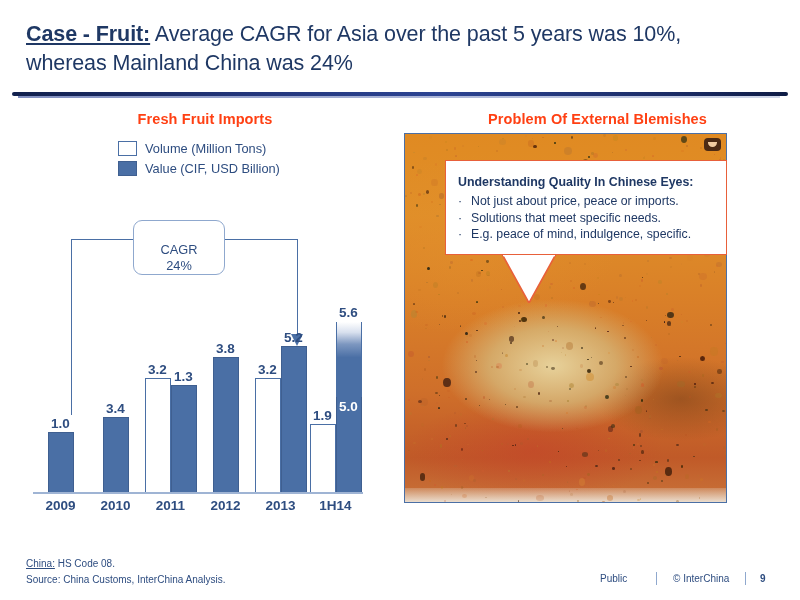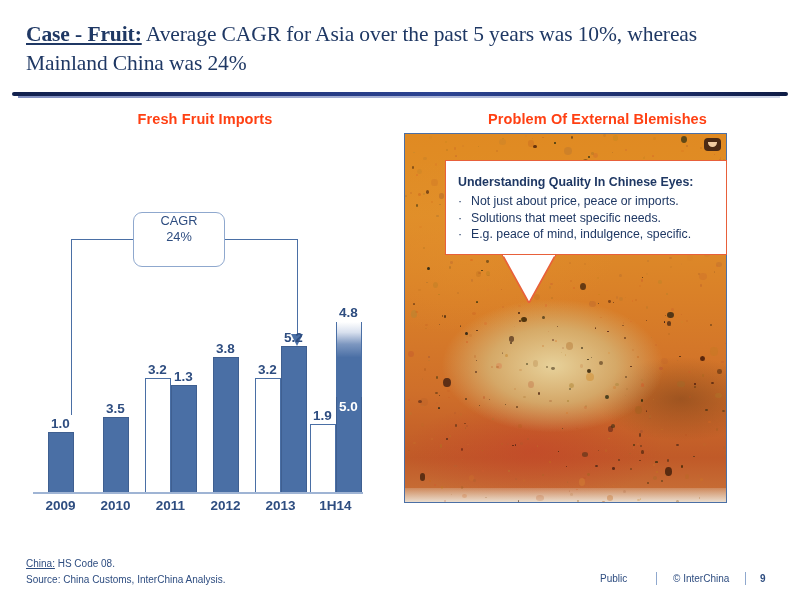--- a/index.html
+++ b/index.html
@@ -1,21 +1,21 @@
 <!DOCTYPE html>
 <html><head>
 <meta charset="utf-8">
 <style>
   html,body{margin:0;padding:0;background:#ffffff;}
   body{width:800px;height:600px;overflow:hidden;font-family:"Liberation Sans",sans-serif;-webkit-font-smoothing:antialiased;}
   .slide{position:relative;width:800px;height:600px;background:#fff;}
 
   
   .hdr{position:absolute;left:26px;top:20px;width:700px;}
-  .hdr-text{font-size:21.5px;line-height:29px;color:#1F3864;font-weight:400;letter-spacing:-0.1px;font-family:Liberation Serif, serif;}
+  .hdr-text{font-size:21.5px;line-height:29px;color:#1F3864;font-weight:400;letter-spacing:-0.1px;}
   .hdr-text .u{text-decoration:underline;font-weight:700;}
   .divider{position:absolute;left:12px;top:92px;width:776px;height:6px;}
   .divider .d1{position:absolute;left:0;top:0;width:100%;height:4px;
      background:linear-gradient(to right,#11204d 0%,#22357a 30%,#2c4493 55%,#1b2c66 85%,#0f1c45 100%);
      border-radius:2px;}
   .divider .d2{position:absolute;left:6px;top:4px;width:calc(100% - 14px);height:2px;
      background:linear-gradient(to right,#6b7bb5 0%,#9aa6cf 50%,#c9d1e6 100%);opacity:.85;}
 
   
   .sec-title{position:absolute;font-size:14.5px;font-weight:700;color:#FF4013;letter-spacing:.1px;}
@@ -25,23 +25,23 @@
   
   .legend{position:absolute;left:118px;top:139px;}
   .lg-row{display:flex;align-items:center;height:19px;margin-bottom:1px;}
   .lg-sw{width:19px;height:15px;box-sizing:border-box;margin-right:8px;}
   .lg-sw.vol{background:#ffffff;border:1.3px solid #4A6FA5;}
   .lg-sw.val{background:#4A6FA5;border:1.3px solid #3f5f90;}
   .lg-tx{font-size:12.8px;color:#2E4D80;white-space:nowrap;}
 
   
   .cagr-wrap{position:absolute;left:0;top:0;width:410px;height:540px;pointer-events:none;}
-  .cagr-box{position:absolute;left:133px;top:212px;width:90px;height:53px;
+  .cagr-box{position:absolute;left:133px;top:220px;width:90px;height:53px;
      border:1.4px solid #8FA8CE;border-radius:9px;background:#fff;
-     display:flex;flex-direction:column;align-items:center;justify-content:flex-start;}
+     display:flex;flex-direction:column;align-items:center;justify-content:flex-end;}
   .cagr-l1{font-size:12.8px;color:#2E4D80;line-height:16px;}
   .cagr-l2{font-size:12.8px;color:#2E4D80;line-height:16px;}
 
   .ln{position:absolute;background:#4A6FA5;}
   #cagr-h-left{left:71px;top:239px;width:63px;height:1.4px;}
   #cagr-h-right{left:222px;top:239px;width:76px;height:1.4px;}
   #cagr-v-left{left:71px;top:239px;width:1.4px;height:176px;}
   #cagr-v-right{left:297px;top:239px;width:1.4px;height:98px;}
   #cagr-arrow{position:absolute;left:291px;top:334px;width:0;height:0;
      border-left:6.5px solid transparent;border-right:6.5px solid transparent;
@@ -98,20 +98,30 @@
   <div class="hdr">
     <div class="hdr-text"><span class="u">Case - Fruit:</span><span> Average CAGR for Asia over the past 5 years was 10%, whereas Mainland China was 24%</span></div>
   </div>
   <div class="divider">
     <div class="d1"></div>
     <div class="d2"></div>
   </div>
 
   <div class="sec-title" id="title-left">Fresh Fruit Imports</div>
 
+  <div class="legend">
+    <div class="lg-row">
+      <span class="lg-sw vol"></span>
+      <span class="lg-tx">Volume (Million Tons)</span>
+    </div>
+    <div class="lg-row">
+      <span class="lg-sw val"></span>
+      <span class="lg-tx">Value (CIF, USD Billion)</span>
+    </div>
+  </div>
 
   <div class="cagr-wrap">
     <div class="ln" id="cagr-h-left"></div>
     <div class="ln" id="cagr-h-right"></div>
     <div class="ln" id="cagr-v-left"></div>
     <div class="ln" id="cagr-v-right"></div>
     <div id="cagr-arrow"></div>
     <div class="cagr-box">
       <div class="cagr-l1">CAGR</div>
       <div class="cagr-l2">24%</div>
@@ -120,21 +130,21 @@
 
   <div class="chart">
     <div class="plot" id="plot">
         <div class="grp" style="left: 0px; width: 55px;">
           <div class="bar val" style="width: 26px; height: 60.4444px;">
             <span class="blbl above">1.0</span>
           </div>
         </div>
         <div class="grp" style="left: 55px; width: 55px;">
           <div class="bar val" style="width: 26px; height: 74.6667px;">
-            <span class="blbl above">3.5</span>
+            <span class="blbl above">3.4</span>
           </div>
         </div>
         <div class="grp" style="left: 110px; width: 55px;">
           <div class="bar vol" style="width: 26px; height: 113.778px;">
             <span class="blbl above">3.2</span>
           </div>
           <div class="bar val" style="width: 26px; height: 106.667px;">
             <span class="blbl above">1.3</span>
           </div>
         </div>
@@ -150,21 +160,21 @@
           <div class="bar val" style="width: 26px; height: 145.778px;">
             <span class="blbl above">5.2</span>
           </div>
         </div>
         <div class="grp" style="left: 275px; width: 55px;">
           <div class="bar vol" style="width: 26px; height: 67.5556px;">
             <span class="blbl above">1.9</span>
           </div>
           <div class="bar val" style="width: 26px; height: 96px;">
             <div class="bar val fade" style="position: absolute; left: -1px; right: -1px; bottom: 100%; height: 74.6667px; width: auto;">
-              <span class="blbl above">4.8</span>
+              <span class="blbl above">5.6</span>
             </div>
             <span class="blbl inside" style="top: 2px;">5.0</span>
           </div>
         </div>
       </div>
     <div class="axis"></div>
     <div class="xlabels" id="xlabels">
         <div class="xlab" style="left: 0px; width: 55px;">2009</div>
         <div class="xlab" style="left: 55px; width: 55px;">2010</div>
         <div class="xlab" style="left: 110px; width: 55px;">2011</div>

